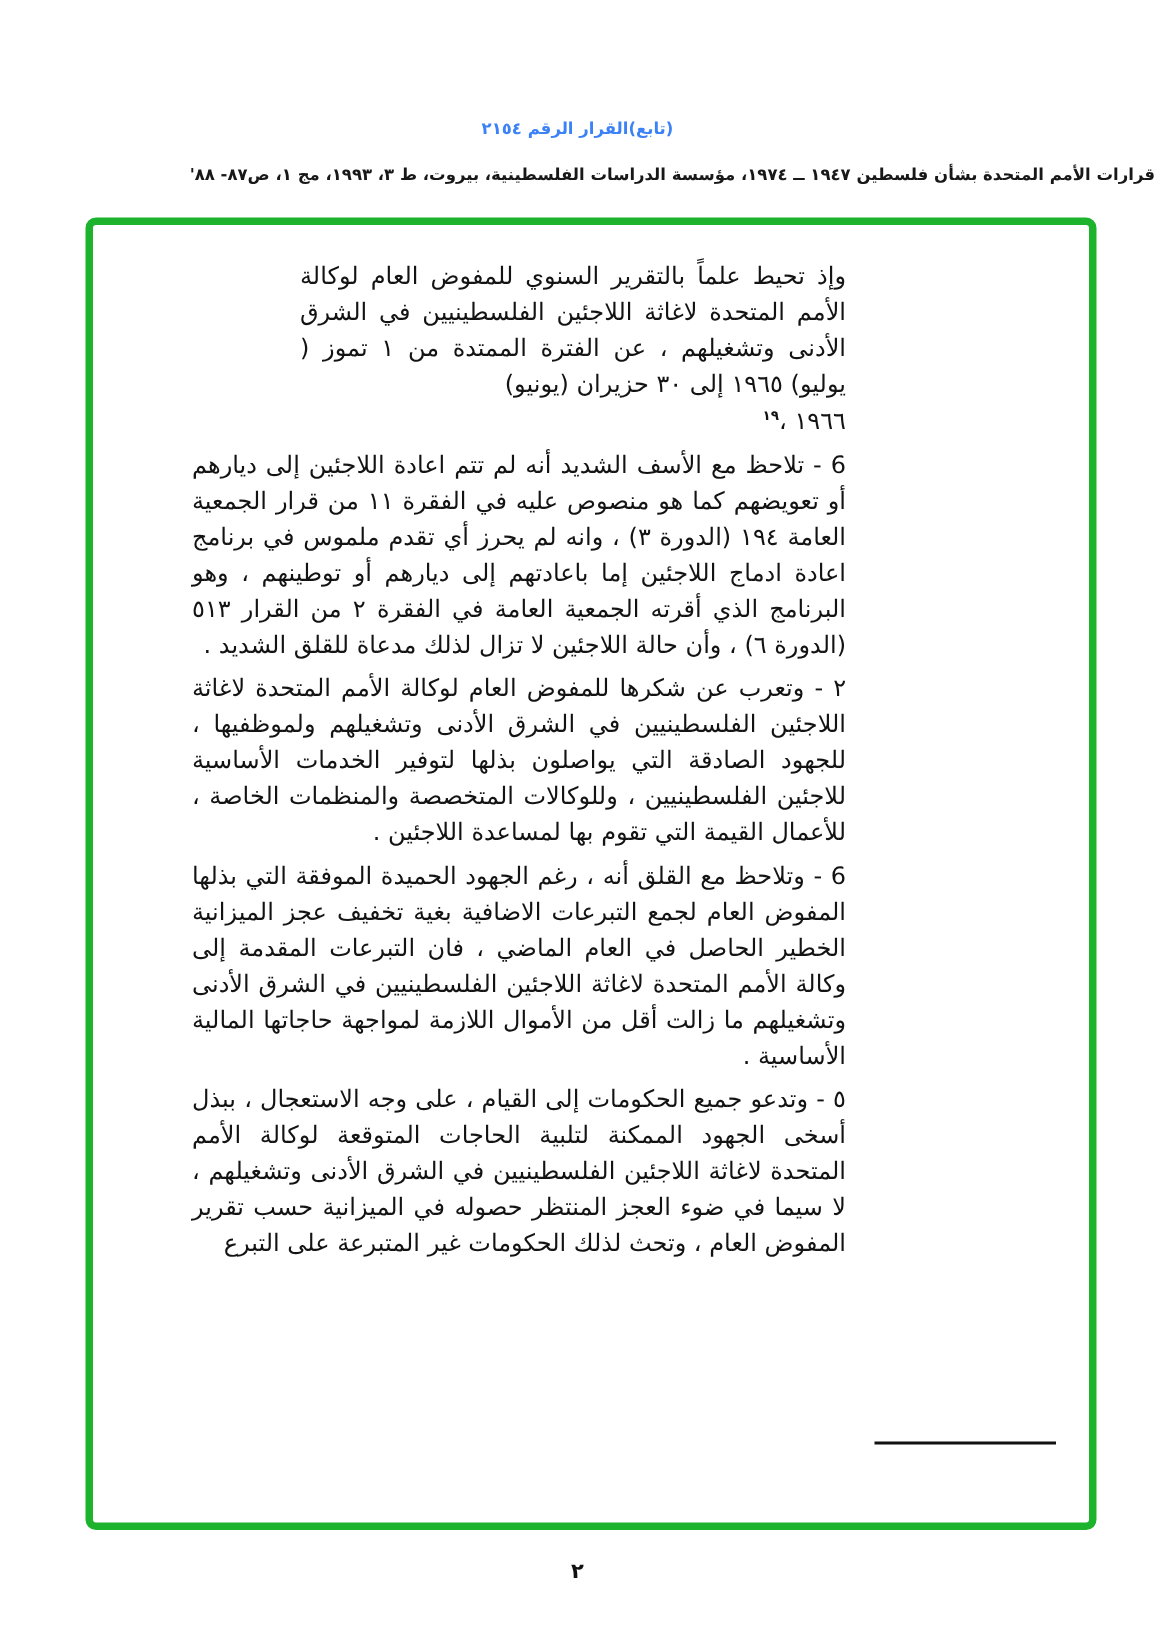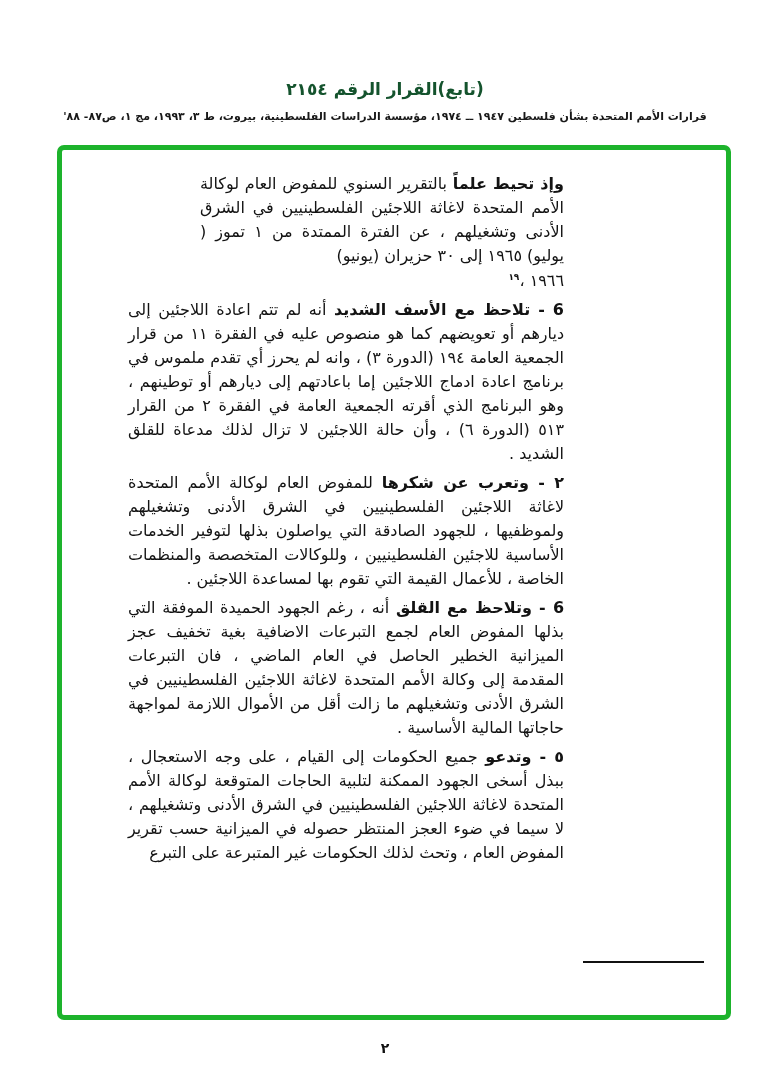--- a/index.html
+++ b/index.html
@@ -16,31 +16,30 @@
     font-family: "DejaVu Sans", sans-serif;
     color: #141414;
   }
   .doc-title {
     position: absolute;
     top: 79px;
     left: 0;
     width: 100%;
     text-align: center;
     direction: rtl;
-    font-size: 17px;
+    font-size: 11px;
     font-weight: bold;
     letter-spacing: 0.5px;
-    color: #14532d;
+    color: #3b82f6;
   }
   .doc-citation {
     position: absolute;
     top: 110px;
     left: 0;
     width: 100%;
-    text-align: center;
     direction: rtl;
     font-size: 11px;
     font-weight: bold;
     color: #181818;
   }
   .green-frame {
     position: absolute;
     left: 57px;
     top: 145px;
     width: 674px;
@@ -62,21 +61,21 @@
     color: #131313;
   }
   .body-text p {
     margin: 0 0 5px 0;
     text-indent: 0;
   }
   .body-text p.opening {
     margin-left: 72px; 
   }
   .lead {
-    font-weight: bold;
+    font-weight: normal;
   }
   .date-line {
     display: block;
     margin-top: 1px;
   }
   sup.fnref {
     font-size: 9px;
     line-height: 0;
     vertical-align: super;
     font-weight: bold;

